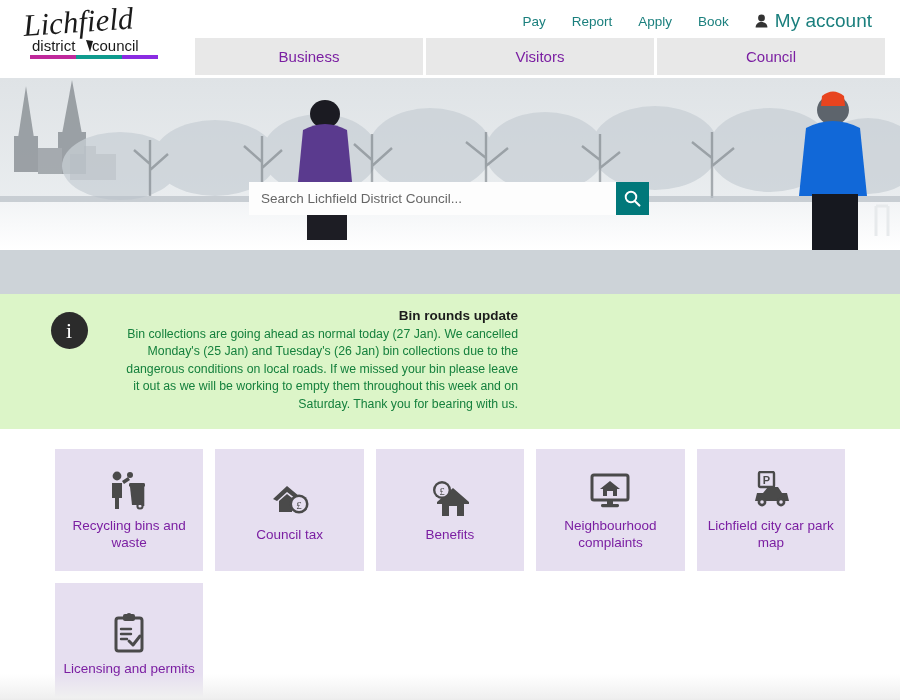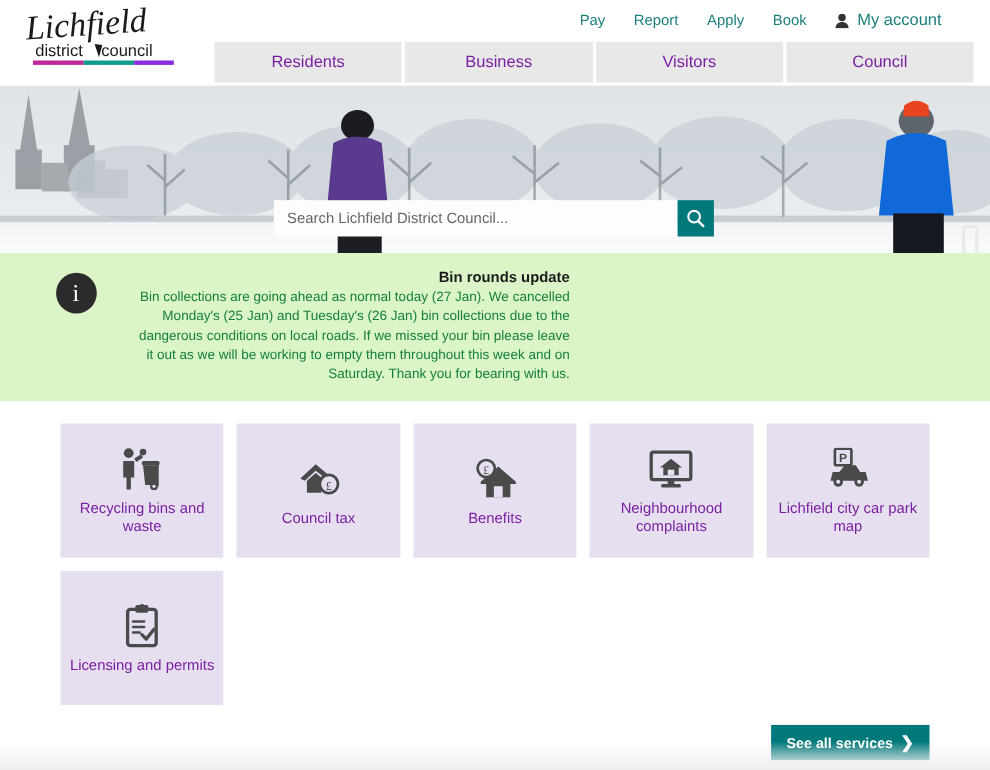--- a/index.html
+++ b/index.html
@@ -18,37 +18,37 @@
   }
   .logo-wrap {
     position: absolute;
     left: 20px; top: 6px;
     width: 160px; height: 62px;
   }
   .logo-svg { display: block; }
 
   .utility-nav {
     position: absolute;
-    right: 44px; top: 10px;
+    right: 28px; top: 10px;
     display: flex;
     align-items: center;
     gap: 26px;
   }
   .utility-link {
     color: #1a7f7d;
     font-size: 13.5px;
     text-decoration: none;
     white-space: nowrap;
   }
   .account-link {
     display: flex;
     align-items: center;
     gap: 7px;
     color: #1a7f7d;
-    font-size: 15px;
+    font-size: 19px;
     text-decoration: none;
   }
   .person-icon { display: block; }
 
   .main-nav {
     position: absolute;
     left: 195px; top: 38px;
     width: 690px; height: 37px;
     display: flex;
     gap: 3px;
@@ -62,21 +62,21 @@
     color: #7b1fa2;
     font-size: 15px;
     cursor: pointer;
     border: none;
     font-family: inherit;
   }
 
   
   .hero {
     position: relative;
-    height: 152px;
+    height: 216px;
     overflow: hidden;
     background: #cdd3d8;
   }
   .hero-svg { position: absolute; inset: 0; }
   .search-row {
     position: absolute;
     left: 249px; top: 104px;
     display: flex;
     width: 400px; height: 33px;
     z-index: 5;
@@ -237,21 +237,20 @@
       <a class="account-link" href="#">
         <svg class="person-icon" width="13" height="14" viewBox="0 0 13 14">
           <circle cx="6.5" cy="4" r="3.4" fill="#333"></circle>
           <path d="M0.6 13.6 c0 -3.6 2.7 -5.6 5.9 -5.6 s5.9 2 5.9 5.6 z" fill="#333"></path>
         </svg>
         <span>My account</span>
       </a>
     </div>
 
     <nav class="main-nav">
-      <button class="nav-tab">Residents</button>
       <button class="nav-tab">Business</button>
       <button class="nav-tab">Visitors</button>
       <button class="nav-tab">Council</button>
     </nav>
   </div>
 
   <div class="hero">
     <svg class="hero-svg" width="900" height="172" viewBox="0 0 900 172" preserveAspectRatio="none">
       <defs>
         <linearGradient id="sky" x1="0" y1="0" x2="0" y2="1">

